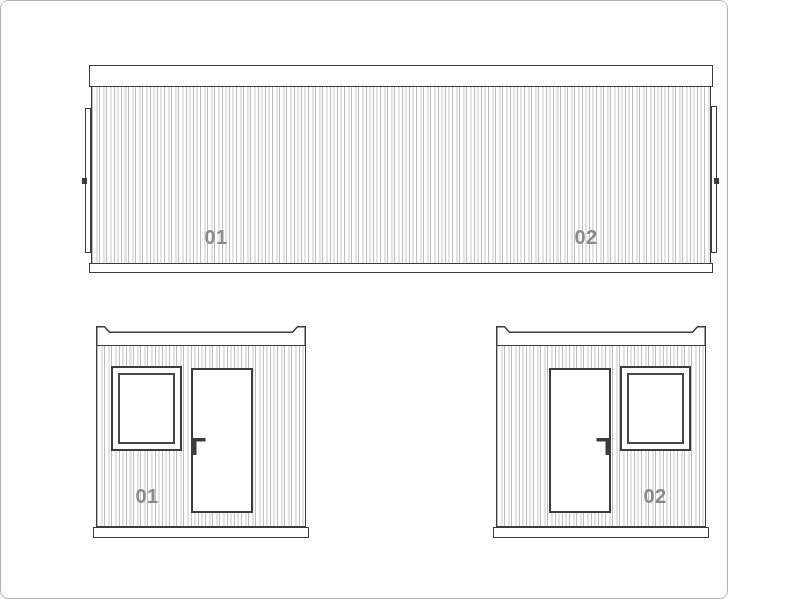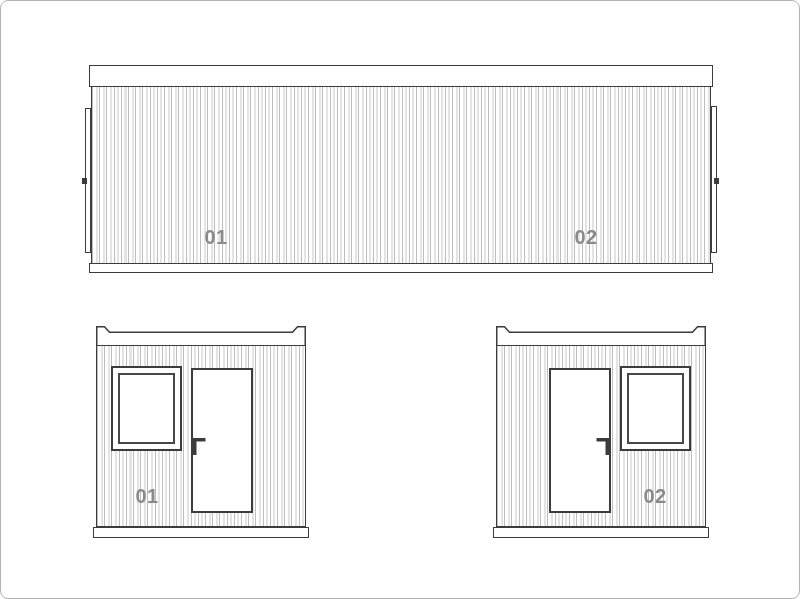--- a/index.html
+++ b/index.html
@@ -1,21 +1,21 @@
 <!DOCTYPE html>
 <html><head>
 <meta charset="utf-8">
 <style>
   * { margin: 0; padding: 0; box-sizing: border-box; }
   html, body { background: #ffffff; }
   body { font-family: "Liberation Sans", sans-serif; }
 
   .canvas {
     position: relative;
-    width: 800px;
+    width: 728px;
     height: 599px;
     background: #ffffff;
     border: 1px solid #b3b3b3;
     border-radius: 8px;
     overflow: hidden;
   }
 
   .abs { position: absolute; }
 
   

